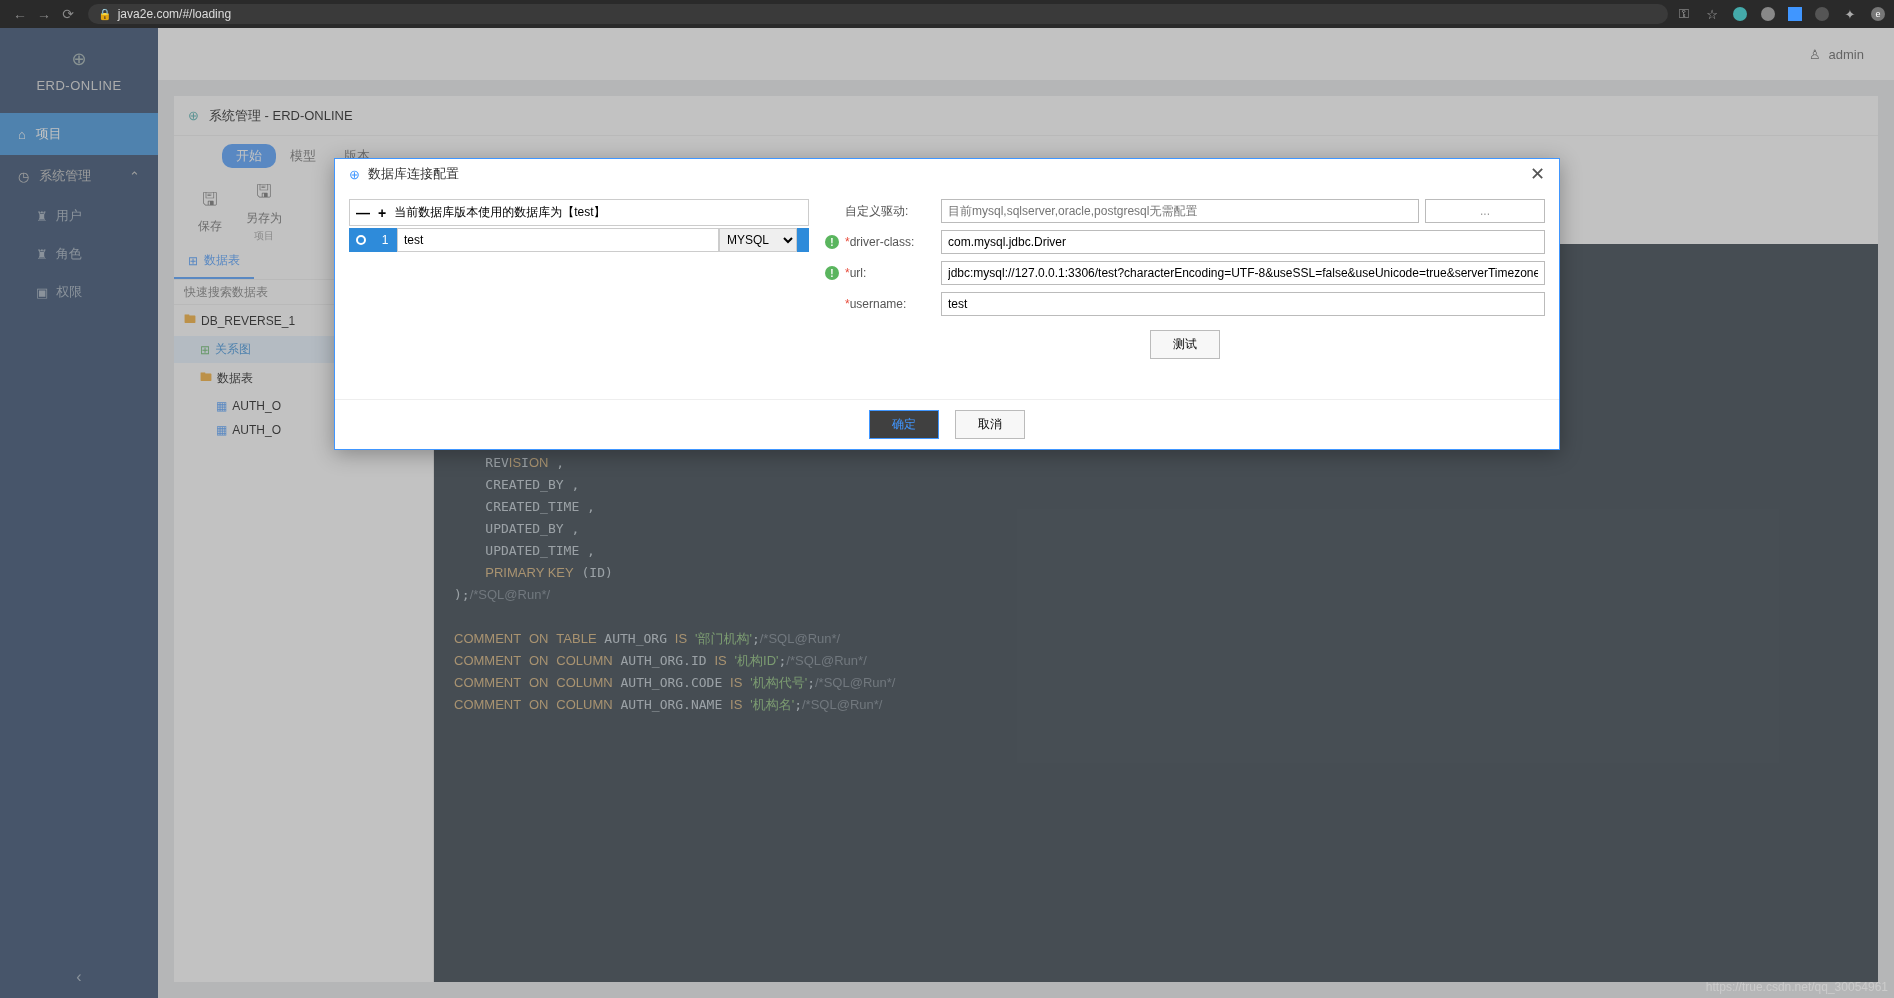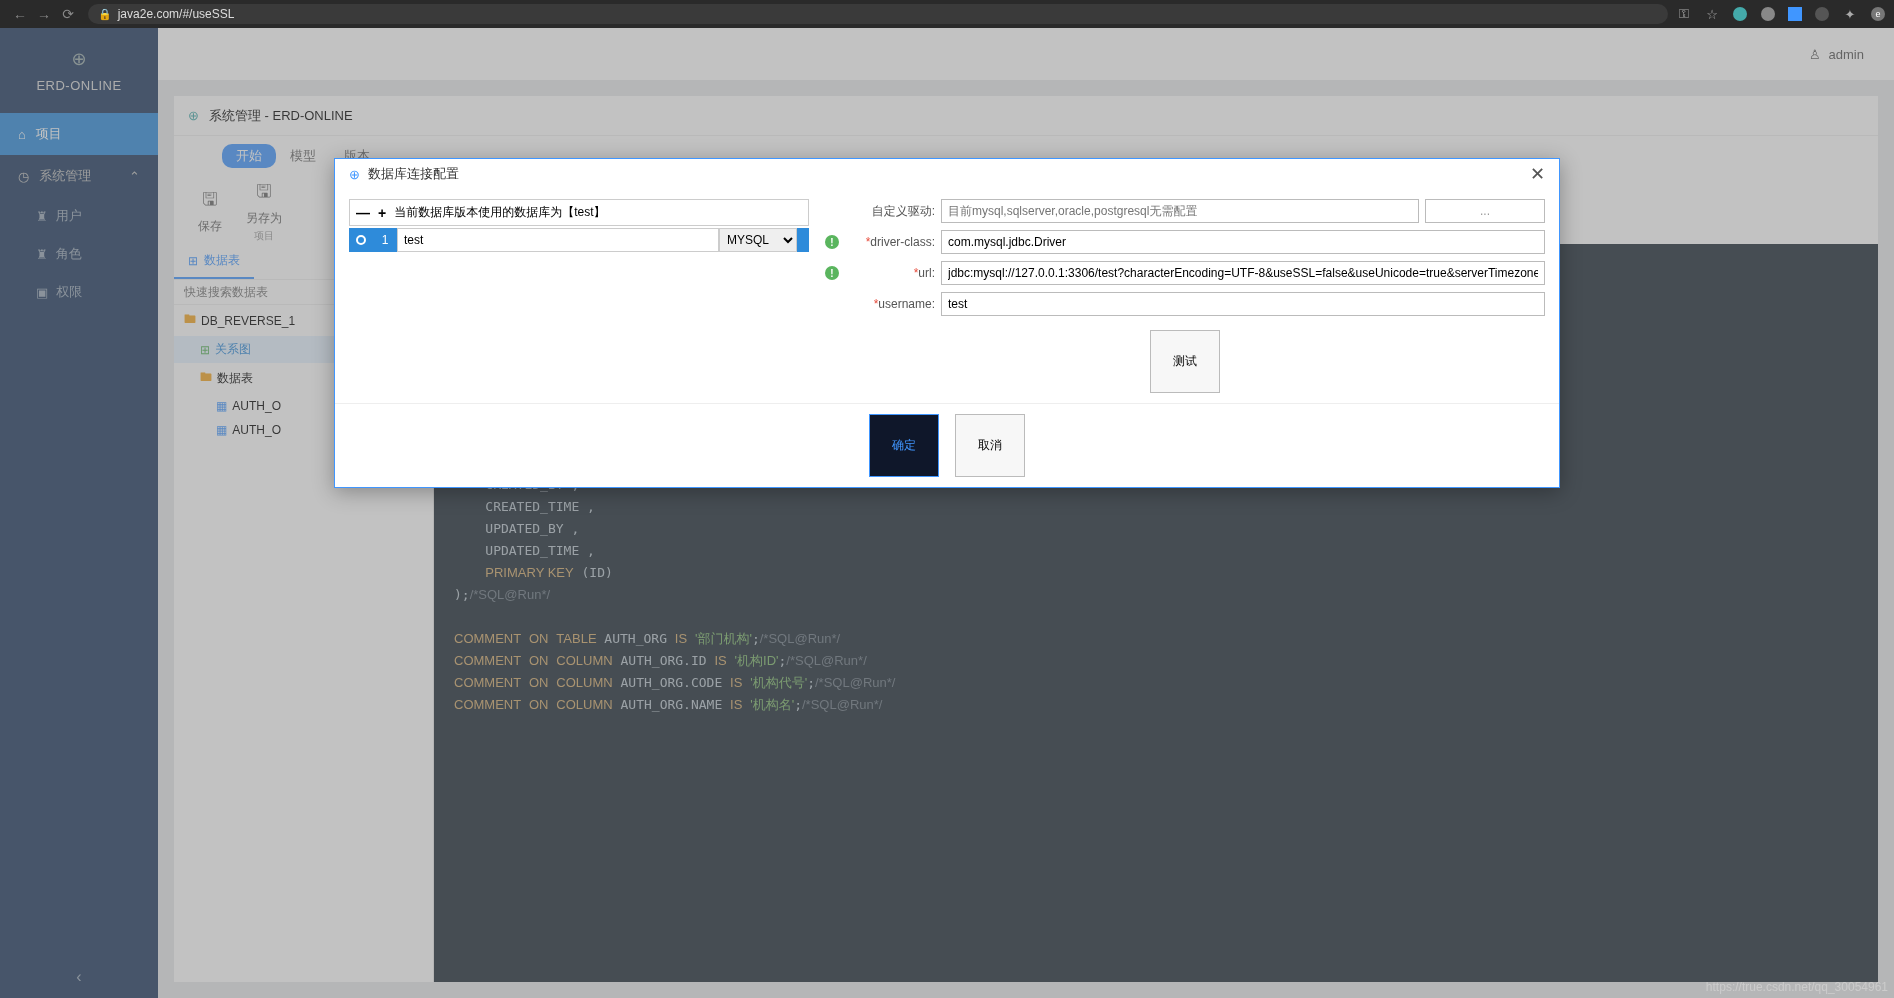--- a/index.html
+++ b/index.html
@@ -71,42 +71,42 @@
     .conn-row { display: flex; align-items: stretch; margin-top: 2px; height: 24px; }
     .conn-radio { width: 24px; background: #2e8bda; display: flex; align-items: center; justify-content: center; }
     .conn-radio-circle { width: 10px; height: 10px; border: 2px solid #fff; border-radius: 50%; }
     .conn-num { width: 24px; background: #2e8bda; color: #fff; display: flex; align-items: center; justify-content: center; font-size: 12px; }
     .conn-name { flex: 1; border: 1px solid #ccc; padding: 0 6px; display: flex; align-items: center; font-size: 12px; }
     .conn-select { width: 78px; border: 1px solid #ccc; font-size: 12px; padding: 0 3px; cursor: pointer; }
     .conn-end { width: 12px; background: #2e8bda; }
     
     .modal-right { flex: 1; }
     .form-row { display: flex; align-items: center; margin-bottom: 7px; gap: 6px; }
-    .form-label { width: 90px; text-align: right; font-size: 12px; color: #555; }
+    .form-label { width: 90px; font-size: 12px; color: #555; }
     .form-label .req { color: #e74c3c; }
     .form-input { flex: 1; border: 1px solid #bbb; padding: 4px 6px; font-size: 12px; }
     .info-icon { width: 14px; height: 14px; border-radius: 50%; background: #5ab55e; color: #fff; font-size: 10px; display: flex; align-items: center; justify-content: center; font-weight: bold; }
     .browse-btn { width: 120px; border: 1px solid #bbb; padding: 4px; text-align: center; cursor: pointer; font-size: 12px; color: #999; }
     .test-btn-row { text-align: center; margin-top: 14px; }
-    .btn { display: inline-block; padding: 22px 22px; border: 1px solid #bbb; background: #f7f7f7; font-size: 12px; cursor: pointer; text-align: center; }
-    .btn.primary { background: #0f172a; border-color: #4096ff; color: #4096ff; }
+    .btn { display: inline-block; padding: 5px 22px; border: 1px solid #bbb; background: #f7f7f7; font-size: 12px; cursor: pointer; text-align: center; }
+    .btn.primary { background: #404040; border-color: #4096ff; color: #4096ff; }
     .modal-footer { padding: 10px; text-align: center; display: flex; justify-content: center; gap: 16px; border-top: 1px solid #eee; }
     
     .watermark { position: fixed; bottom: 4px; right: 6px; color: #ccc; font-size: 12px; z-index: 999; }
   </style>
 </head>
 <body>
 
 <div class="browser-bar">
   <div class="nav-btn">←</div>
   <div class="nav-btn">→</div>
   <div class="nav-btn">⟳</div>
   <div class="url-bar">
     <span class="lock-icon">🔒</span>
-    <span>java2e.com/#/useSSL</span>
+    <span>java2e.com/#/loading</span>
   </div>
   <div class="ext-icons">
     <div class="ext-icon" style="color:#aaa;">⚿</div>
     <div class="ext-icon" style="color:#aaa;">☆</div>
     <div class="ext-icon">
         <div class="ext-circle" style="background:#4aa;"></div>
       </div>
     <div class="ext-icon">
         <div class="ext-circle" style="background:#888;"></div>
       </div>

